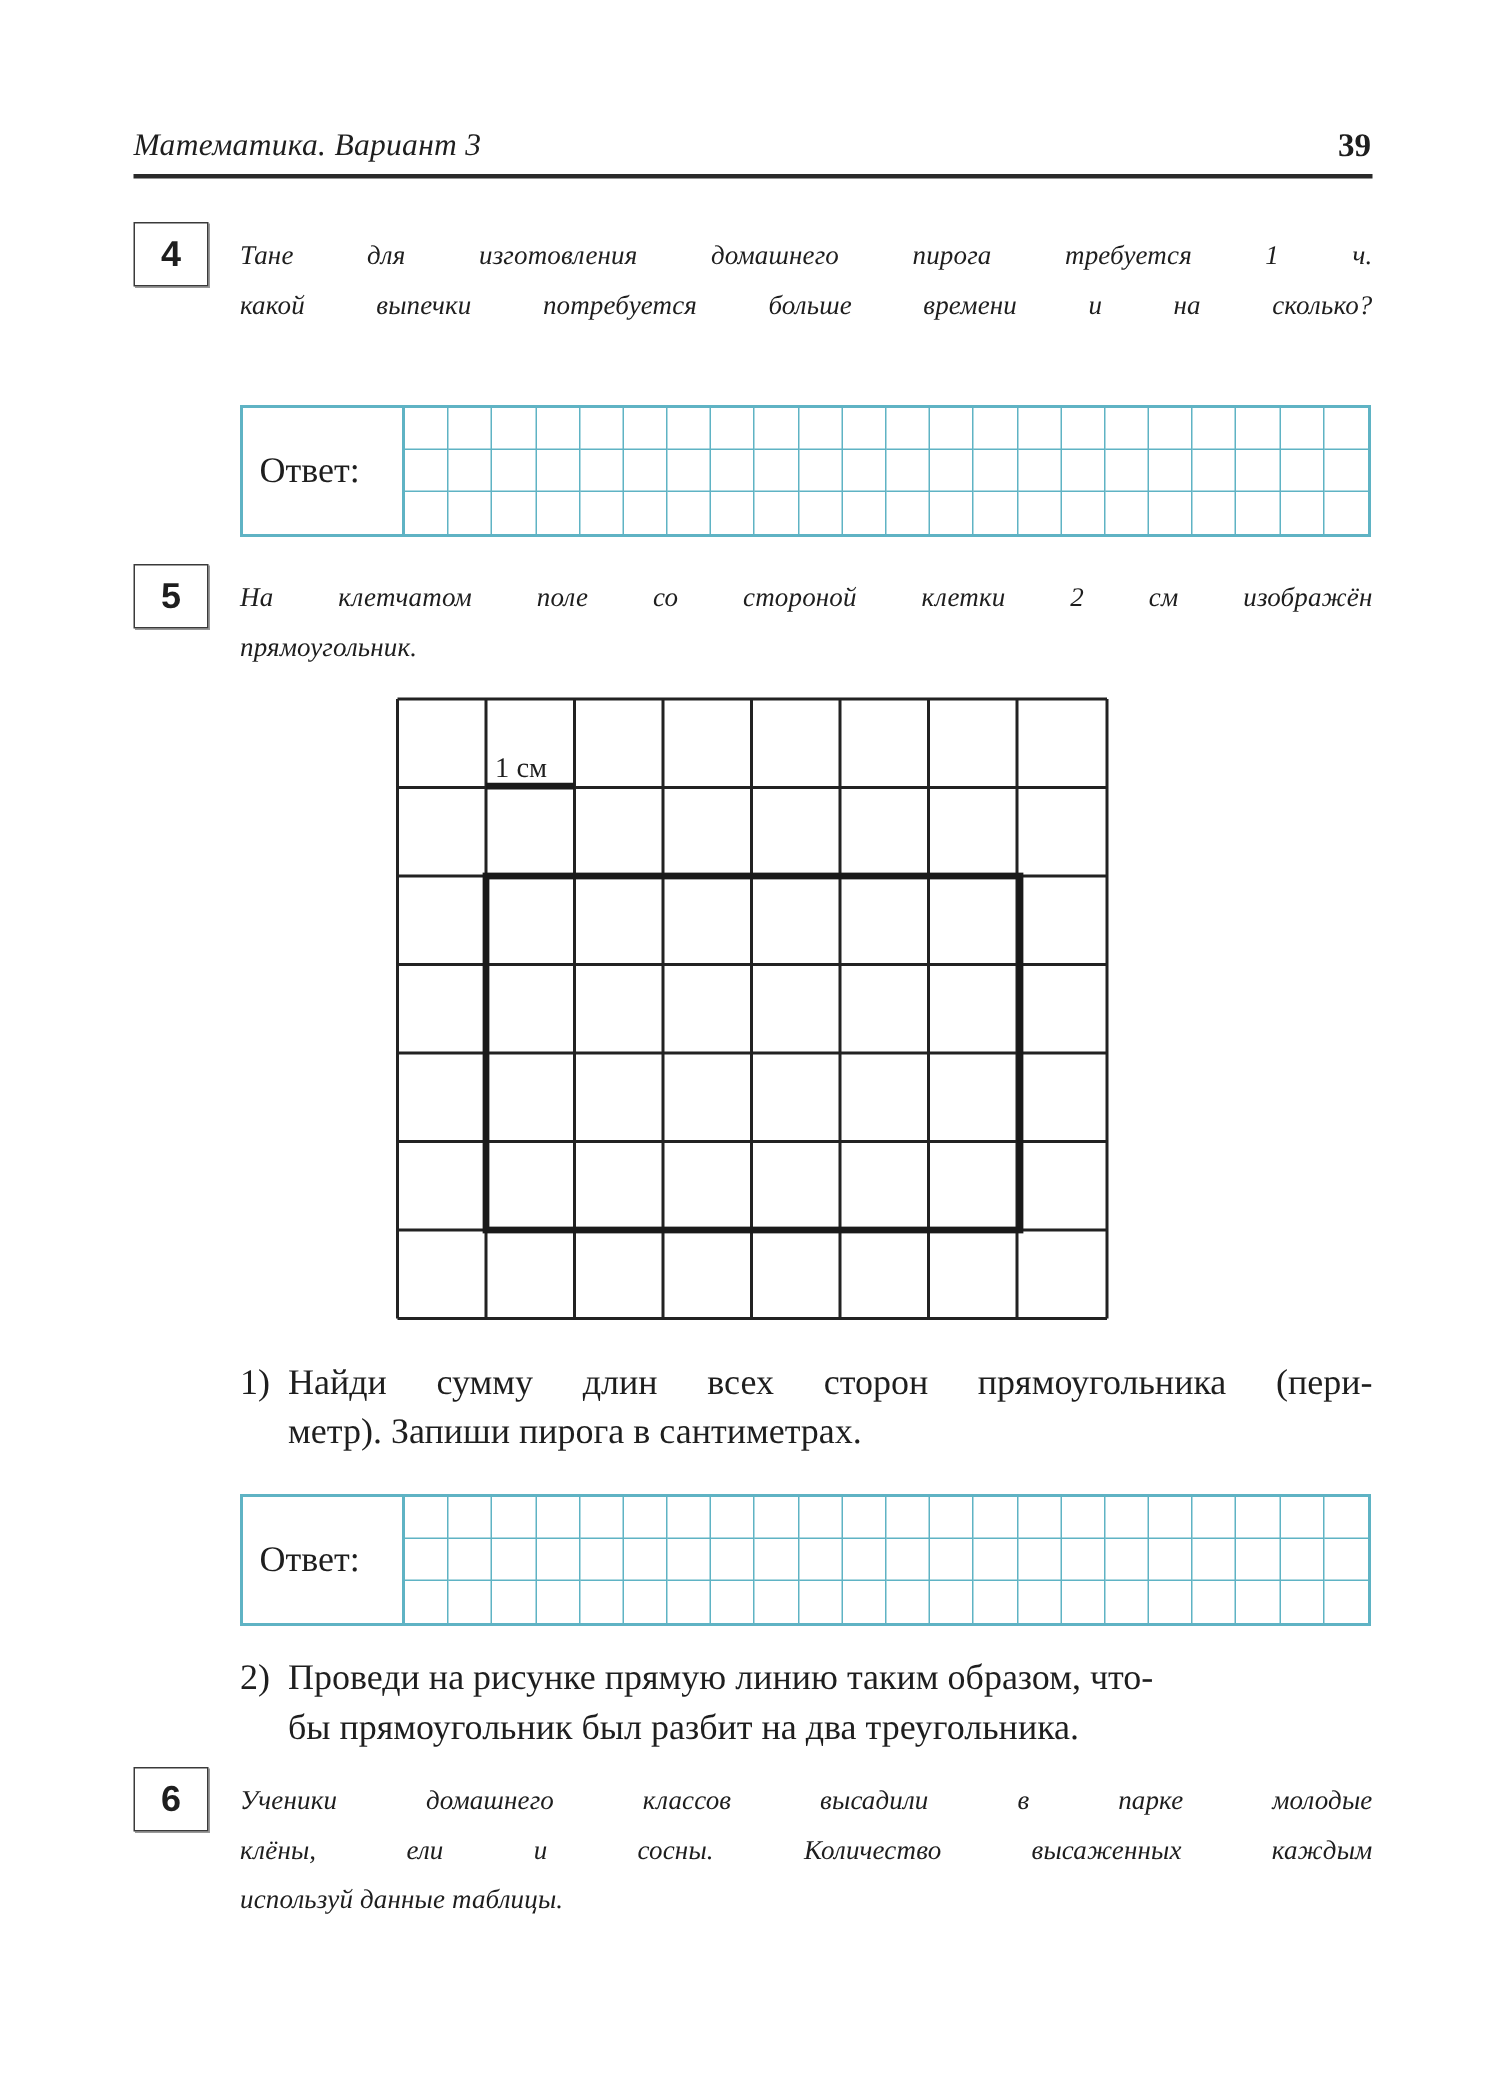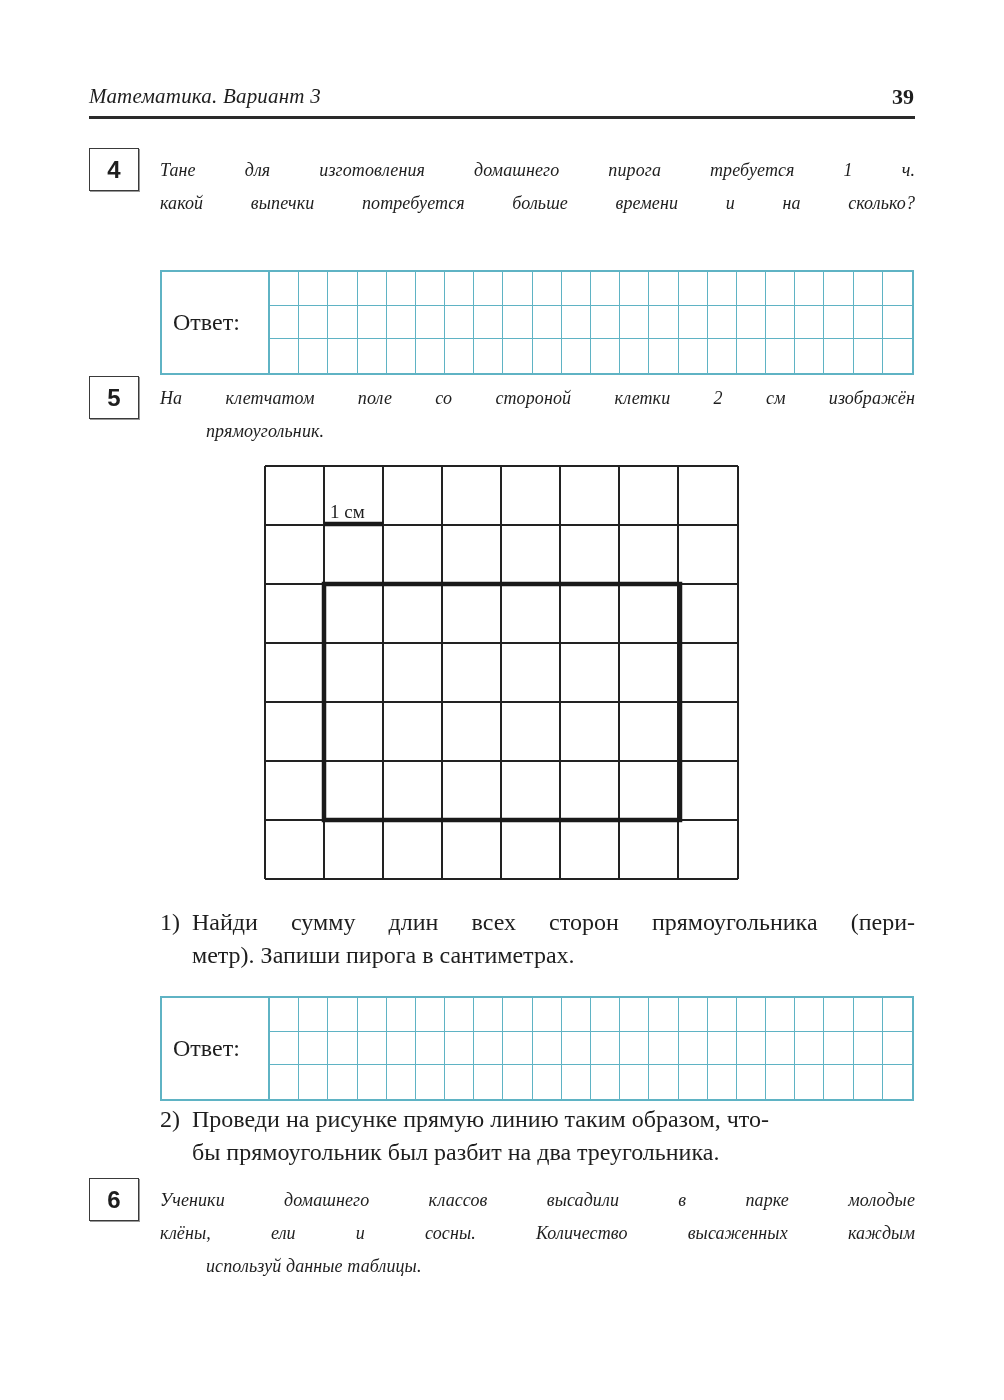--- a/index.html
+++ b/index.html
@@ -7,22 +7,22 @@
          font-family:"Liberation Serif","DejaVu Serif",serif; }
   .abs { position:absolute; }
   .header-title { left:89px; top:84px; font-size:21px; font-style:italic; letter-spacing:0.2px; }
   .page-num { left:880px; top:84px; width:34px; text-align:right; font-size:22px; font-weight:bold; }
   .header-rule { left:89px; top:116px; width:826px; height:3px; background:#2a2a2a; }
   .qnum { width:50px; height:43px; border:1.5px solid #3a3a3a; box-shadow:1px 1px 0 #999;
           font-family:"Liberation Sans","DejaVu Sans",sans-serif; font-weight:bold; font-size:24px;
           display:flex; align-items:center; justify-content:center; box-sizing:border-box; background:#fff; }
   .qtext { left:160px; width:755px; font-size:18px; line-height:33px; text-align:justify; letter-spacing:0.1px;font-style:italic; }
   .qtext .line { display:block; text-align-last:justify; white-space:nowrap; }
-  .qtext .line.last { text-align-last:left;margin-left:46px; }
-  .answer-box { left:160px; width:754px; height:105px; border:2px solid #5fb3c4; box-sizing:border-box; display:flex; }
+  .qtext .line.last { text-align-last:left; }
+  .answer-box { left:160px; width:754px; height:88px; border:2px solid #5fb3c4; box-sizing:border-box; display:flex; }
   .answer-label { width:108px; border-right:2px solid #5fb3c4; font-size:24px; display:flex; align-items:center; padding-left:11px; box-sizing:border-box; }
   .answer-grid { flex:1; display:grid; grid-template-columns:repeat(22,1fr); grid-template-rows:repeat(3,1fr); }
   .answer-grid div { border-right:1.5px solid #5fb3c4; border-bottom:1.5px solid #5fb3c4; }
   .answer-grid div:nth-child(22n) { border-right:none; }
   .answer-grid div:nth-child(n+45) { border-bottom:none; }
   .subq { left:160px; width:755px; font-size:24px; line-height:33px; }
   .subq .line { display:block; white-space:nowrap; }
   .subq .num { display:inline-block; width:32px; }
   .subq .indent { padding-left:32px; }
   .justify { text-align:justify; text-align-last:justify; }

